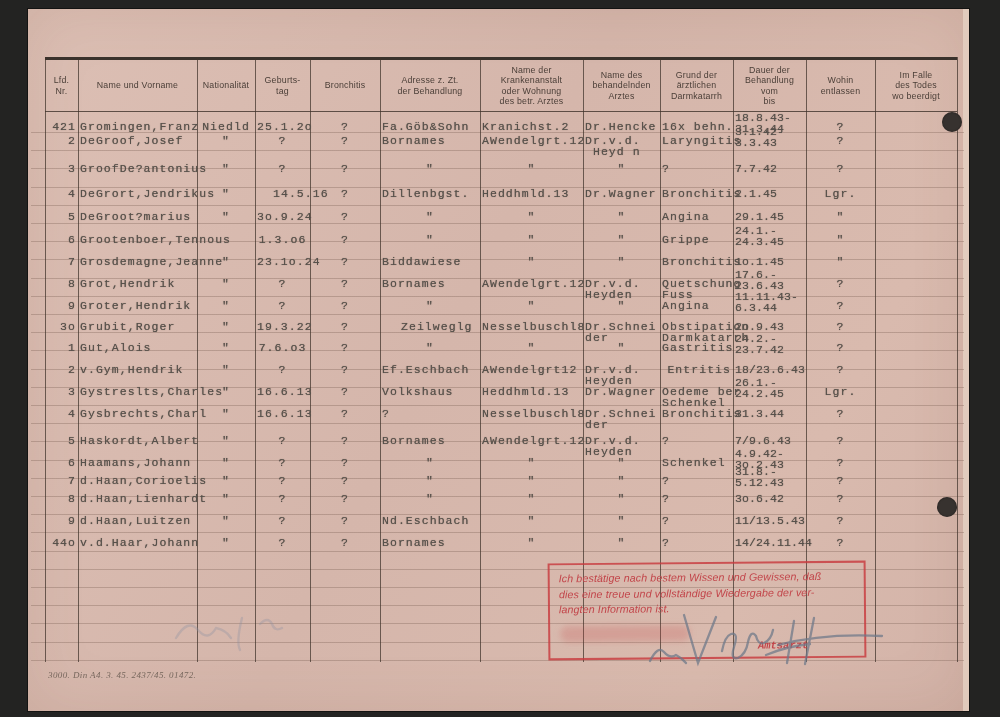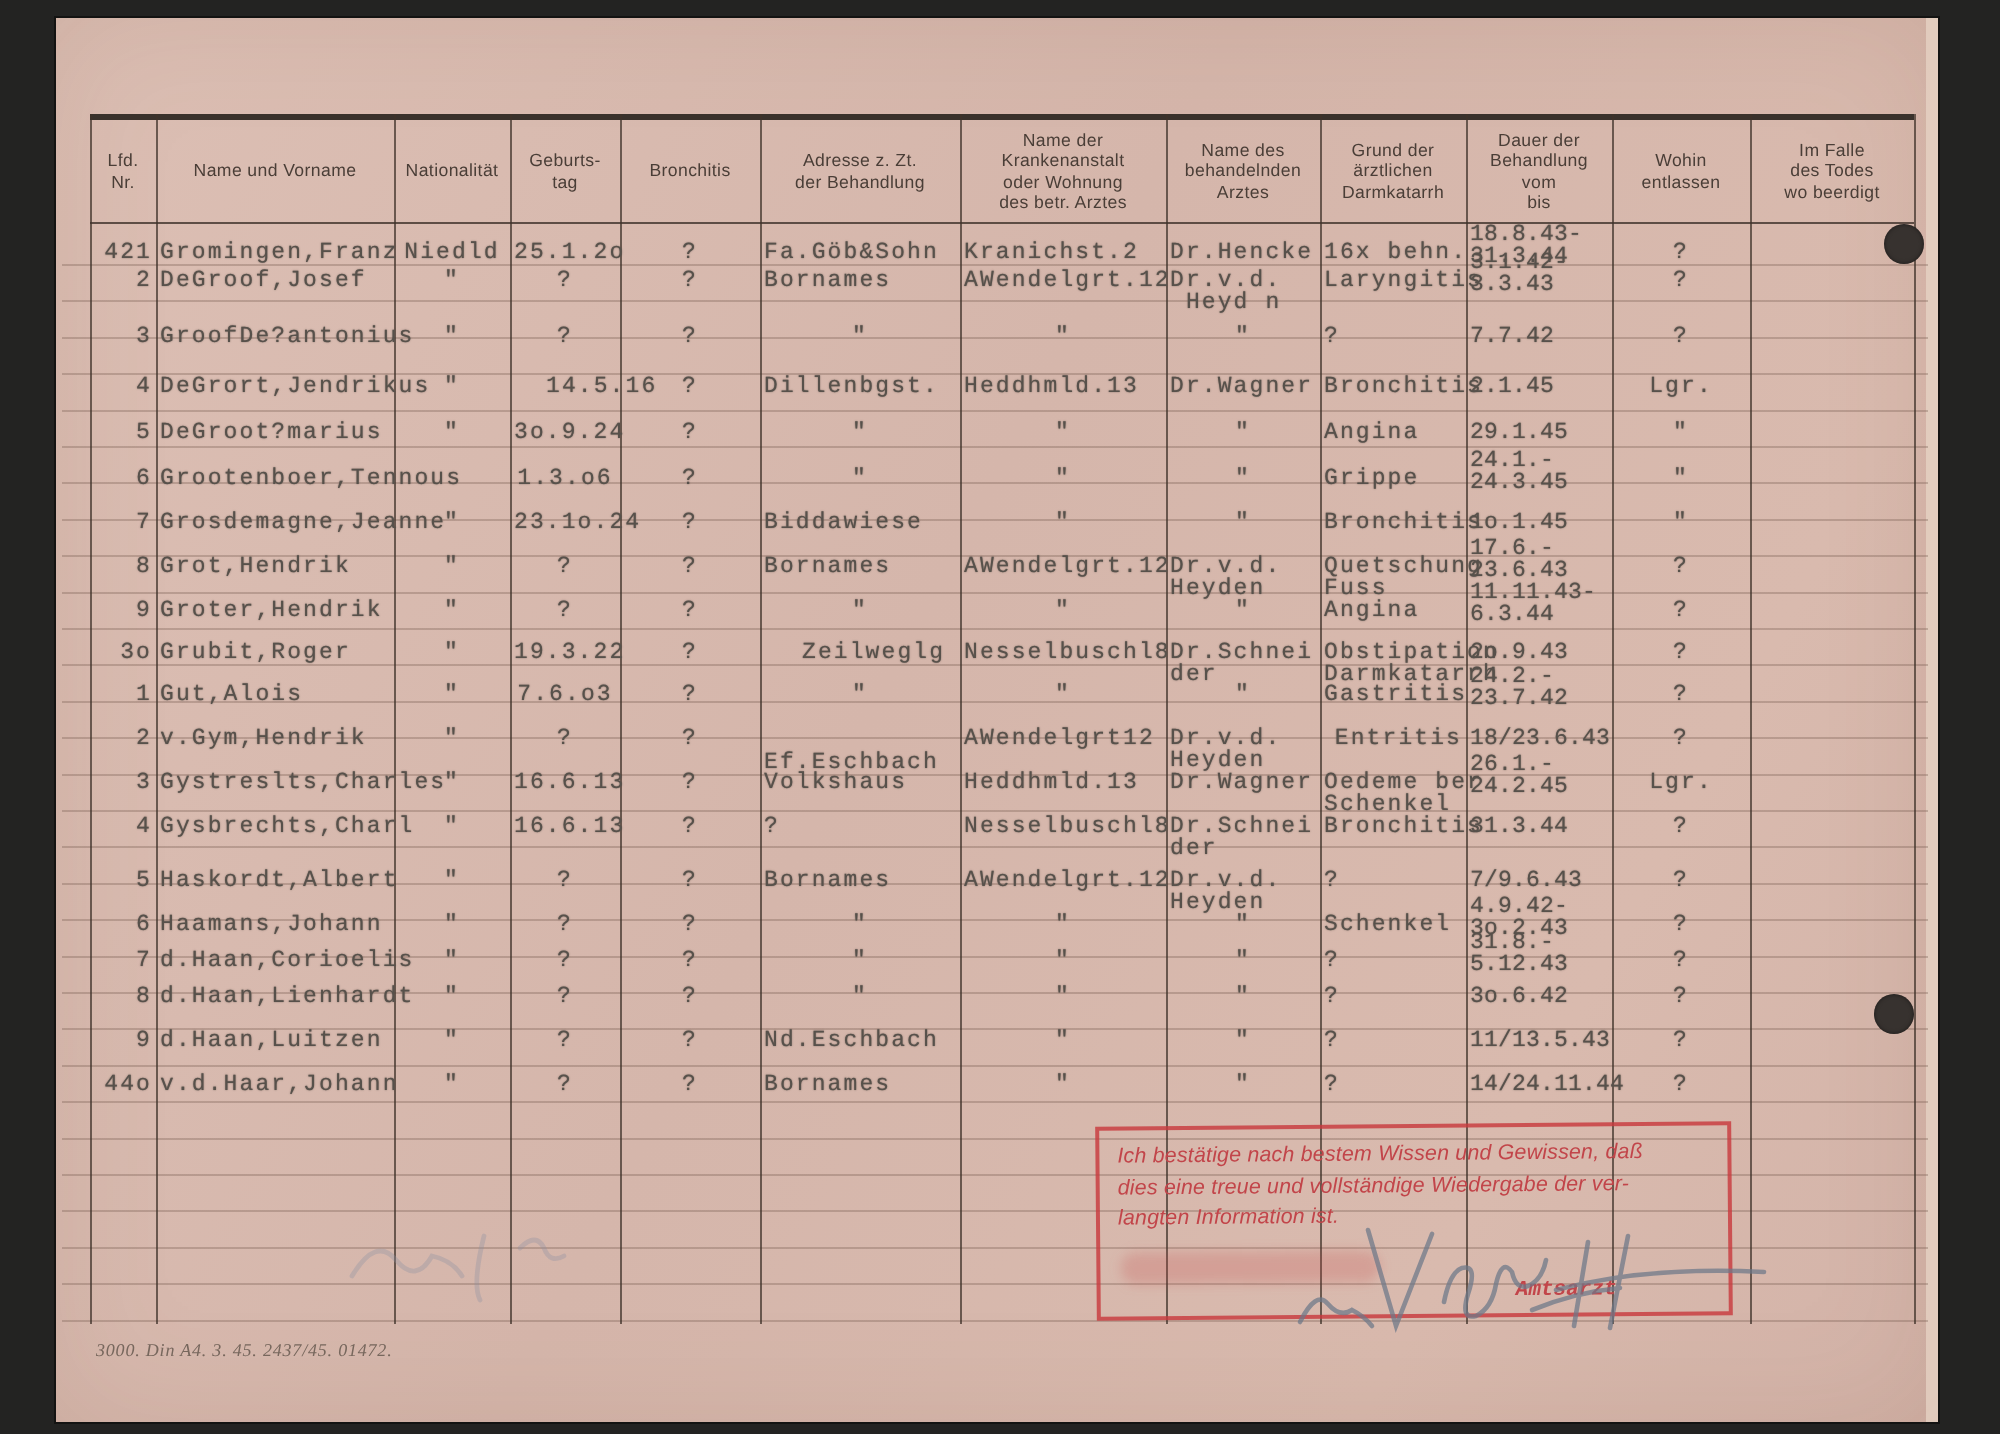--- a/index.html
+++ b/index.html
@@ -229,21 +229,21 @@
         <div class="cell" style="left: 557px; width: 73px; text-align: center; top: 333px;">"</div>
         <div class="cell" style="left: 634px; width: 69px; text-align: left; top: 333px;">Gastritis</div>
         <div class="cell tight" style="left: 707px; width: 69px; text-align: left; top: 324px;">24.2.-
 23.7.42</div>
         <div class="cell" style="left: 780px; width: 65px; text-align: center; top: 333px;">?</div>
         <div class="cell" style="left: 19px; width: 29px; text-align: right; top: 355px;">2</div>
         <div class="cell" style="left: 52px; width: 115px; text-align: left; top: 355px;">v.Gym,Hendrik</div>
         <div class="cell" style="left: 171px; width: 54px; text-align: center; top: 355px;">"</div>
         <div class="cell" style="left: 229px; width: 51px; text-align: center; top: 355px;">?</div>
         <div class="cell" style="left: 284px; width: 66px; text-align: center; top: 355px;">?</div>
-        <div class="cell" style="left: 354px; width: 96px; text-align: left; top: 355px; margin-top: 12px;">Ef.Eschbach</div>
+        <div class="cell" style="left: 354px; width: 96px; text-align: left; top: 355px;">Ef.Eschbach</div>
         <div class="cell" style="left: 454px; width: 99px; text-align: left; top: 355px;">AWendelgrt12</div>
         <div class="cell" style="left: 557px; width: 73px; text-align: left; top: 355px;">Dr.v.d.
 Heyden</div>
         <div class="cell" style="left: 634px; width: 69px; text-align: right; top: 355px;">Entritis</div>
         <div class="cell tight" style="left: 707px; width: 69px; text-align: left; top: 355px;">18/23.6.43</div>
         <div class="cell" style="left: 780px; width: 65px; text-align: center; top: 355px;">?</div>
         <div class="cell" style="left: 19px; width: 29px; text-align: right; top: 377px;">3</div>
         <div class="cell" style="left: 52px; width: 115px; text-align: left; top: 377px;">Gystreslts,Charles</div>
         <div class="cell" style="left: 171px; width: 54px; text-align: center; top: 377px;">"</div>
         <div class="cell" style="left: 229px; width: 51px; text-align: center; top: 377px;">16.6.13</div>

